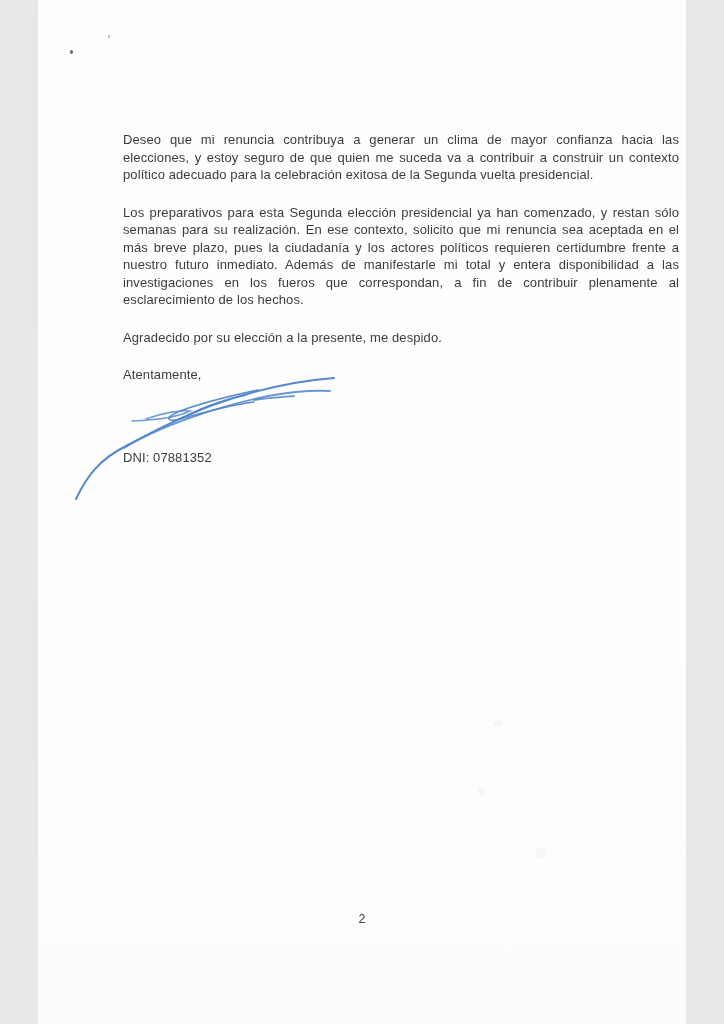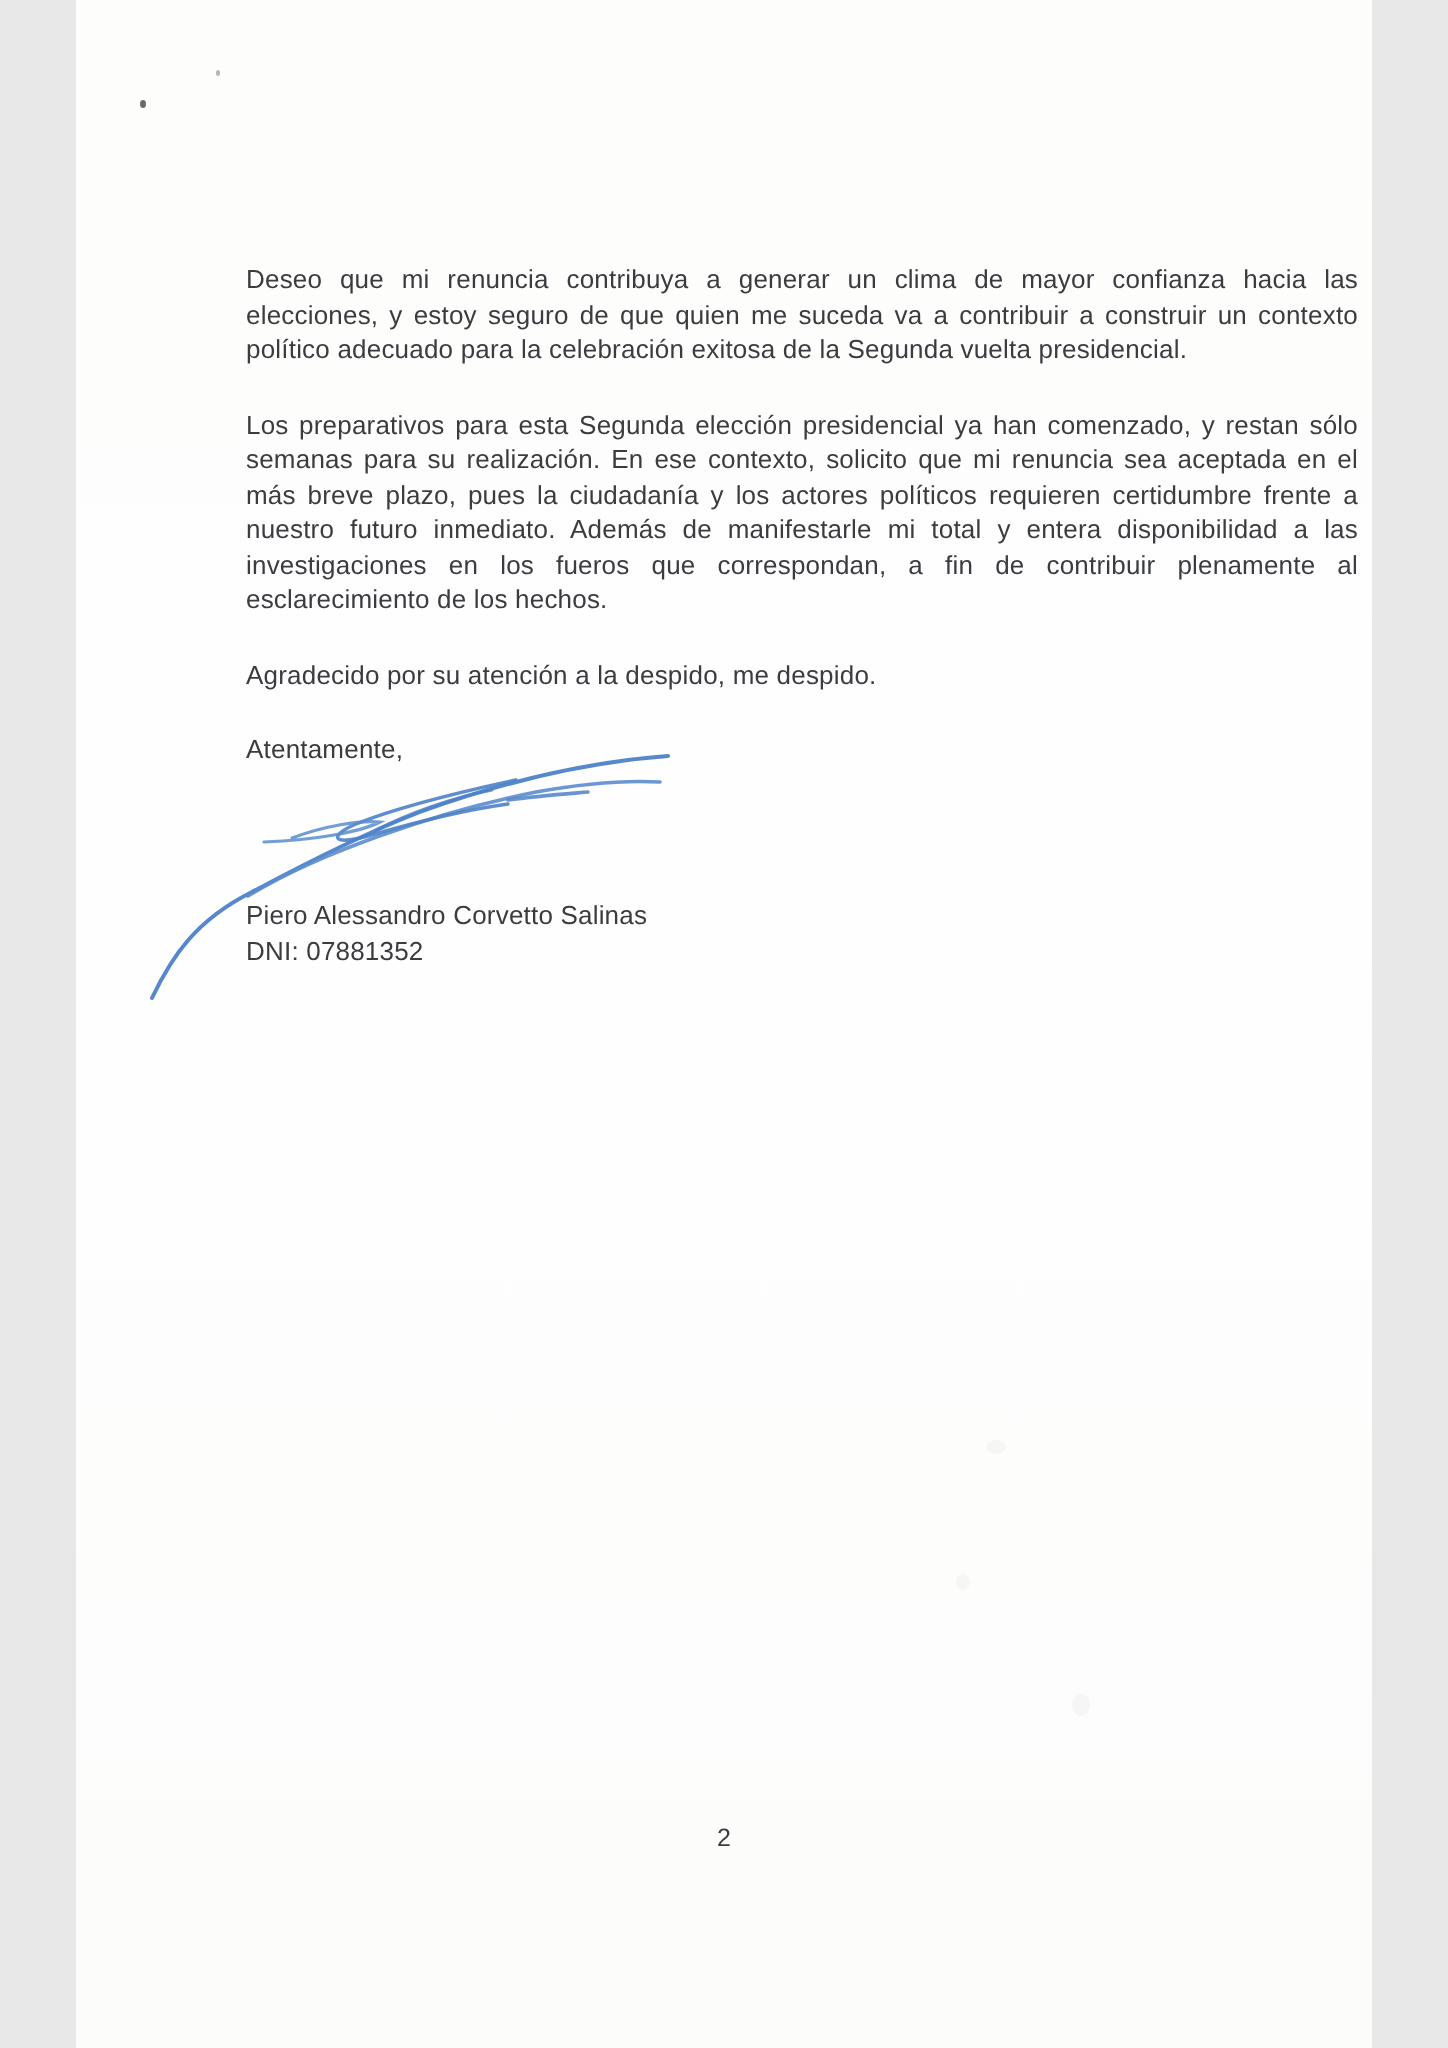--- a/index.html
+++ b/index.html
@@ -85,39 +85,38 @@
 
   <div class="speck speck-1"></div>
   <div class="speck speck-2"></div>
   <div class="smudge smudge-1"></div>
   <div class="smudge smudge-2"></div>
   <div class="smudge smudge-3"></div>
 
   <div class="content">
     <p class="para justify">Deseo que mi renuncia contribuya a generar un clima de mayor confianza hacia las elecciones, y estoy seguro de que quien me suceda va a contribuir a construir un contexto político adecuado para la celebración exitosa de la Segunda vuelta presidencial.</p>
     <p class="para justify">Los preparativos para esta Segunda elección presidencial ya han comenzado, y restan sólo semanas para su realización. En ese contexto, solicito que mi renuncia sea aceptada en el más breve plazo, pues la ciudadanía y los actores políticos requieren certidumbre frente a nuestro futuro inmediato. Además de manifestarle mi total y entera disponibilidad a las investigaciones en los fueros que correspondan, a fin de contribuir plenamente al esclarecimiento de los hechos.</p>
-    <p class="para">Agradecido por su atención a la despido, me despido.</p>
+    <p class="para">Agradecido por su elección a la presente, me despido.</p>
     <p class="para closing">Atentamente,</p>
   </div>
 
   <svg class="signature-svg" viewBox="0 0 290 132" fill="none" xmlns="http://www.w3.org/2000/svg">
 
     <path d="M 18,129 C 28,108 40,90 68,76 C 96,61 126,46 152,36 C 196,20 236,11 276,8" stroke="#4d82c8" stroke-width="2" stroke-linecap="round" opacity="0.95"></path>
 
     <path d="M 66,78 C 100,57 160,36 210,26 C 232,22 254,20 272,21" stroke="#5b8cce" stroke-width="1.8" stroke-linecap="round" opacity="0.9"></path>
 
     <path d="M 200,20 C 172,26 140,34 120,42 C 106,48 108,53 126,48 C 150,41 174,35 196,32" stroke="#4d82c8" stroke-width="1.7" stroke-linecap="round" opacity="0.9"></path>
 
     <path d="M 88,49 C 104,43 122,40 132,41 C 122,46 100,50 74,51" stroke="#5b8cce" stroke-width="1.6" stroke-linecap="round" opacity="0.85"></path>
 
     <path d="M 130,45 C 148,36 168,29 188,25" stroke="#4d82c8" stroke-width="1.6" stroke-linecap="round" opacity="0.8"></path>
 
     <path d="M 196,30 C 210,28 224,27 236,26" stroke="#4d82c8" stroke-width="1.8" stroke-linecap="round" opacity="0.85"></path>
   </svg>
 
   <div class="signer">
-    <div>Piero Alessandro Corvetto Salinas</div>
     <div>DNI: 07881352</div>
   </div>
 
   <div class="page-number">2</div>
 
 </div>
 
 </body></html>

